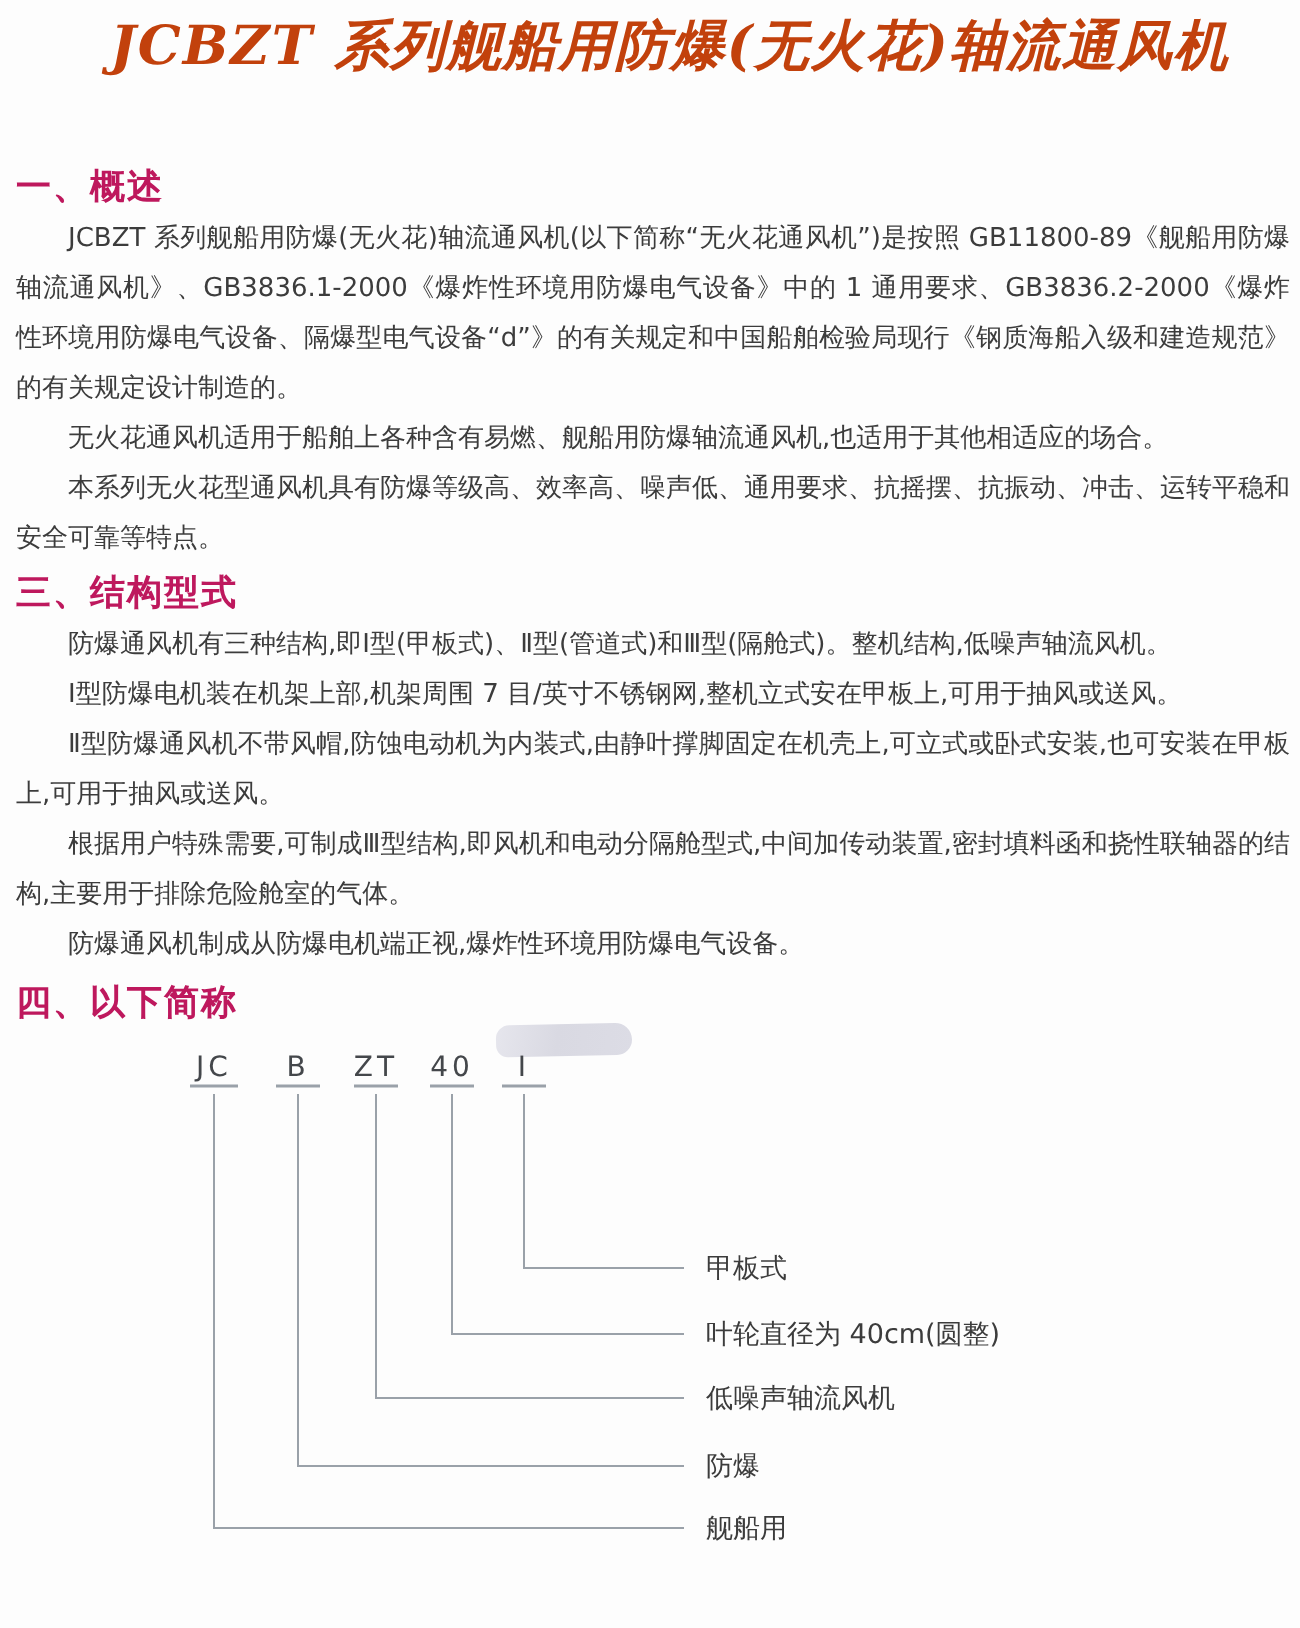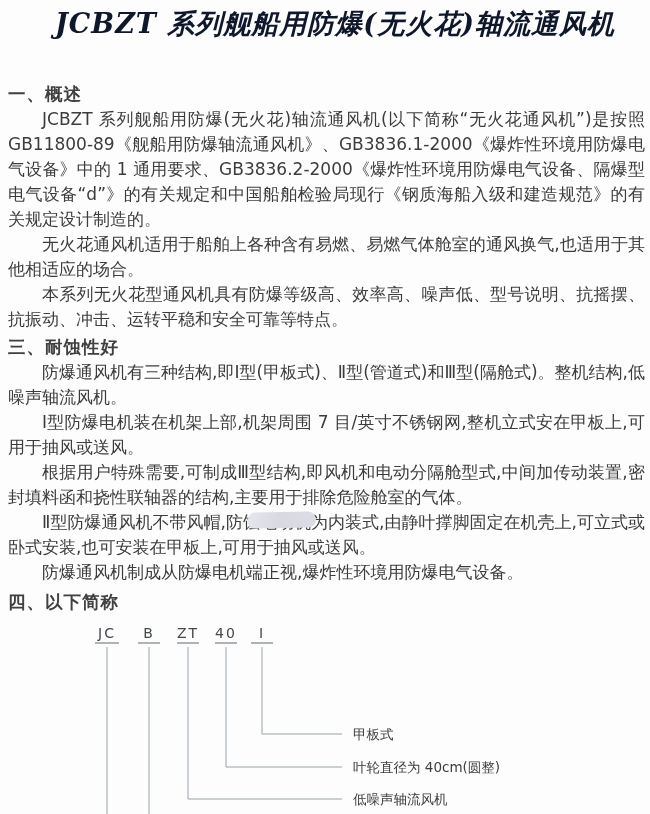--- a/index.html
+++ b/index.html
@@ -13,39 +13,39 @@
   }
   .doc-title{
     margin:6px 0 0 0;
     text-align:center;
     font-family:"DejaVu Serif","Liberation Serif",serif;
     font-style:italic;
     font-weight:bold;
     font-size:27px;
     line-height:36px;
     letter-spacing:1px;
-    color:#0f172a;
+    color:#c2410c;
     white-space:nowrap;
     padding-left:20px;
   }
   .sec-heading{
     font-size:17.5px;
     font-weight:bold;
     line-height:20px;
-    color:#404040;
+    color:#be185d;
     margin:5px 0 3px 8px;
     letter-spacing:1px;
   }
   .sec-heading.first{margin-top:42px;}
   .sec-heading.h2{margin-top:4px;}
   .sec-heading.h3{margin-top:5px;}
   .sec-heading.h4{margin-top:7px;}
   .para{
     margin:0 5px 0 8px;
-    font-size:17px;
+    font-size:13px;
     line-height:25px;
     text-indent:2em;
     text-align:justify;
     color:#3c3c3c;
   }
   .whiteout{
     position:absolute;
     left:248px;top:512px;
     width:68px;height:16px;
     background:linear-gradient(100deg,#e6e6ed 0%,#d9d9e2 45%,#dcdce5 100%);
@@ -74,29 +74,29 @@
 </style>
 </head>
 <body>
 
 <div class="page">
 
   <h1 class="doc-title">JCBZT 系列舰船用防爆(无火花)轴流通风机</h1>
 
   <h2 class="sec-heading first">一、概述</h2>
   <p class="para">JCBZT 系列舰船用防爆(无火花)轴流通风机(以下简称“无火花通风机”)是按照 GB11800-89《舰船用防爆轴流通风机》、GB3836.1-2000《爆炸性环境用防爆电气设备》中的 1 通用要求、GB3836.2-2000《爆炸性环境用防爆电气设备、隔爆型电气设备“d”》的有关规定和中国船舶检验局现行《钢质海船入级和建造规范》的有关规定设计制造的。</p>
-  <p class="para">无火花通风机适用于船舶上各种含有易燃、易燃气体舱室的通风换气,也适用于其他相适应的场合。</p>
+  <p class="para">无火花通风机适用于船舶上各种含有易燃、舰船用防爆轴流通风机,也适用于其他相适应的场合。</p>
 
-  <p class="para">本系列无火花型通风机具有防爆等级高、效率高、噪声低、型号说明、抗摇摆、抗振动、冲击、运转平稳和安全可靠等特点。</p>
+  <p class="para">本系列无火花型通风机具有防爆等级高、效率高、噪声低、通用要求、抗摇摆、抗振动、冲击、运转平稳和安全可靠等特点。</p>
 
-  <h2 class="sec-heading h3">三、耐蚀性好</h2>
+  <h2 class="sec-heading h3">三、结构型式</h2>
   <p class="para">防爆通风机有三种结构,即Ⅰ型(甲板式)、Ⅱ型(管道式)和Ⅲ型(隔舱式)。整机结构,低噪声轴流风机。</p>
   <p class="para">Ⅰ型防爆电机装在机架上部,机架周围 7 目/英寸不锈钢网,整机立式安在甲板上,可用于抽风或送风。</p>
+  <p class="para">Ⅱ型防爆通风机不带风帽,防蚀电动机为内装式,由静叶撑脚固定在机壳上,可立式或卧式安装,也可安装在甲板上,可用于抽风或送风。</p>
   <p class="para">根据用户特殊需要,可制成Ⅲ型结构,即风机和电动分隔舱型式,中间加传动装置,密封填料函和挠性联轴器的结构,主要用于排除危险舱室的气体。</p>
-  <p class="para">Ⅱ型防爆通风机不带风帽,防蚀电动机为内装式,由静叶撑脚固定在机壳上,可立式或卧式安装,也可安装在甲板上,可用于抽风或送风。</p>
   <p class="para">防爆通风机制成从防爆电机端正视,爆炸性环境用防爆电气设备。</p>
 
   <h2 class="sec-heading h4">四、以下简称</h2>
 
   <div class="whiteout"></div>
 
   <div class="diagram">
     <svg width="650" height="269" viewBox="0 0 650 269" xmlns="http://www.w3.org/2000/svg">
 
       <text class="code-text" x="107" y="17" text-anchor="middle">JC</text>

